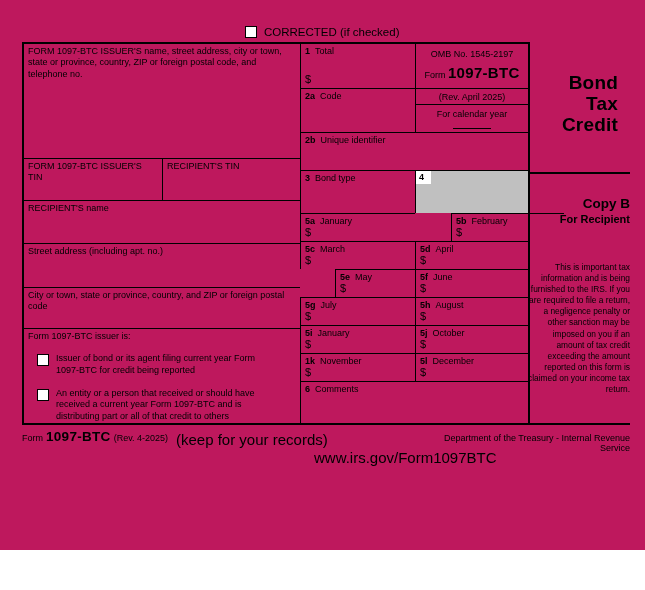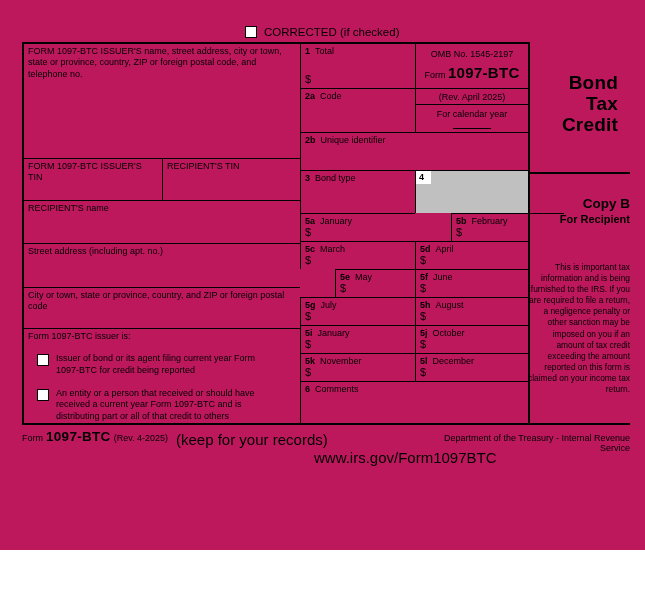--- a/index.html
+++ b/index.html
@@ -176,21 +176,21 @@
     </div>
     <div class="cell bl bt" style="left:276px;top:281px;width:115px;height:28px;">
       <div class="cell-label"><span class="box-num">5i</span><span>January</span></div>
       <div class="dollar">$</div>
     </div>
     <div class="cell bl bt" style="left:391px;top:281px;width:113px;height:28px;">
       <div class="cell-label"><span class="box-num">5j</span><span>October</span></div>
       <div class="dollar">$</div>
     </div>
     <div class="cell bl bt" style="left:276px;top:309px;width:115px;height:28px;">
-      <div class="cell-label"><span class="box-num">5k</span><span>November</span></div>
+      <div class="cell-label"><span class="box-num">1k</span><span>November</span></div>
       <div class="dollar">$</div>
     </div>
     <div class="cell bl bt" style="left:391px;top:309px;width:113px;height:28px;">
       <div class="cell-label"><span class="box-num">5l</span><span>December</span></div>
       <div class="dollar">$</div>
     </div>
 
     <div class="cell bl bt" style="left:276px;top:337px;width:228px;height:42px;">
       <div class="cell-label"><span class="box-num">6</span><span>Comments</span></div>
     </div>

